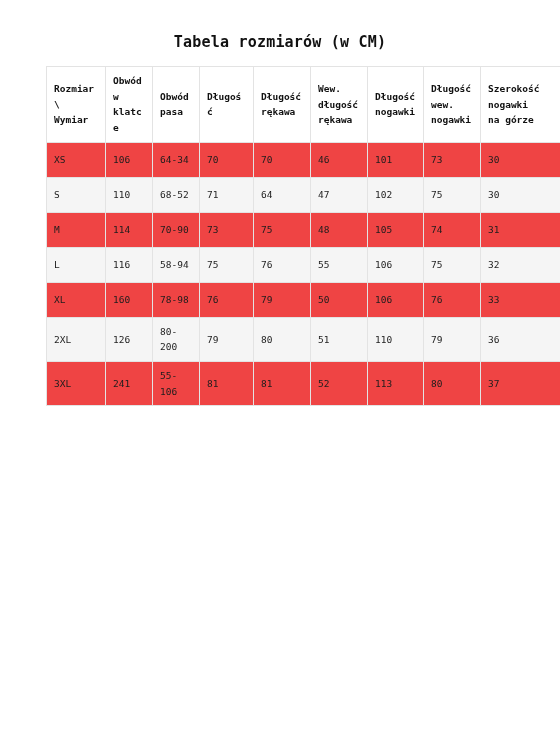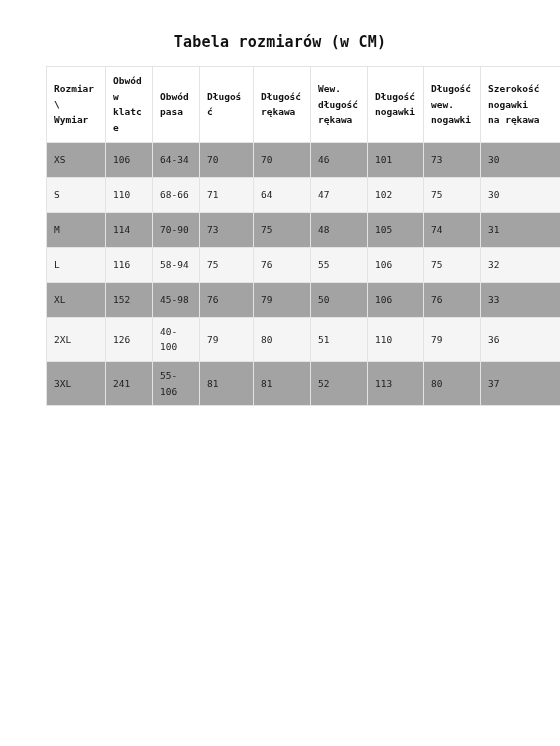--- a/index.html
+++ b/index.html
@@ -65,21 +65,21 @@
 
   table.size-table tbody td {
     height: 22px;
     color: #1d1d1d;
   }
 
   table.size-table tbody tr.row-alt td {
     background: #f5f5f5;
   }
   table.size-table tbody tr.row-plain td {
-    background: #a3a3a3;
+    background: #ef4444;
   }
 
   
   col.c0 { width: 59px; }
   col.c1 { width: 47px; }
   col.c2 { width: 47px; }
   col.c3 { width: 54px; }
   col.c4 { width: 57px; }
   col.c5 { width: 57px; }
   col.c6 { width: 56px; }
@@ -139,40 +139,40 @@
             <span class="hdr-line">nogawki</span>
           </th>
           <th>
             <span class="hdr-line">Długość</span>
             <span class="hdr-line">wew.</span>
             <span class="hdr-line">nogawki</span>
           </th>
           <th>
             <span class="hdr-line">Szerokość</span>
             <span class="hdr-line">nogawki</span>
-            <span class="hdr-line">na rękawa</span>
+            <span class="hdr-line">na górze</span>
           </th>
         </tr>
     </thead>
     <tbody id="body-rows">
         <tr class="row-plain">
           <td>XS</td>
           <td>106</td>
           <td>64-34</td>
           <td>70</td>
           <td>70</td>
           <td>46</td>
           <td>101</td>
           <td>73</td>
           <td>30</td>
         </tr>
         <tr class="row-alt">
           <td>S</td>
           <td>110</td>
-          <td>68-66</td>
+          <td>68-52</td>
           <td>71</td>
           <td>64</td>
           <td>47</td>
           <td>102</td>
           <td>75</td>
           <td>30</td>
         </tr>
         <tr class="row-plain">
           <td>M</td>
           <td>114</td>
@@ -190,33 +190,33 @@
           <td>58-94</td>
           <td>75</td>
           <td>76</td>
           <td>55</td>
           <td>106</td>
           <td>75</td>
           <td>32</td>
         </tr>
         <tr class="row-plain">
           <td>XL</td>
-          <td>152</td>
-          <td>45-98</td>
+          <td>160</td>
+          <td>78-98</td>
           <td>76</td>
           <td>79</td>
           <td>50</td>
           <td>106</td>
           <td>76</td>
           <td>33</td>
         </tr>
         <tr class="row-alt">
           <td>2XL</td>
           <td>126</td>
-          <td>40-100</td>
+          <td>80-200</td>
           <td>79</td>
           <td>80</td>
           <td>51</td>
           <td>110</td>
           <td>79</td>
           <td>36</td>
         </tr>
         <tr class="row-plain">
           <td>3XL</td>
           <td>241</td>

